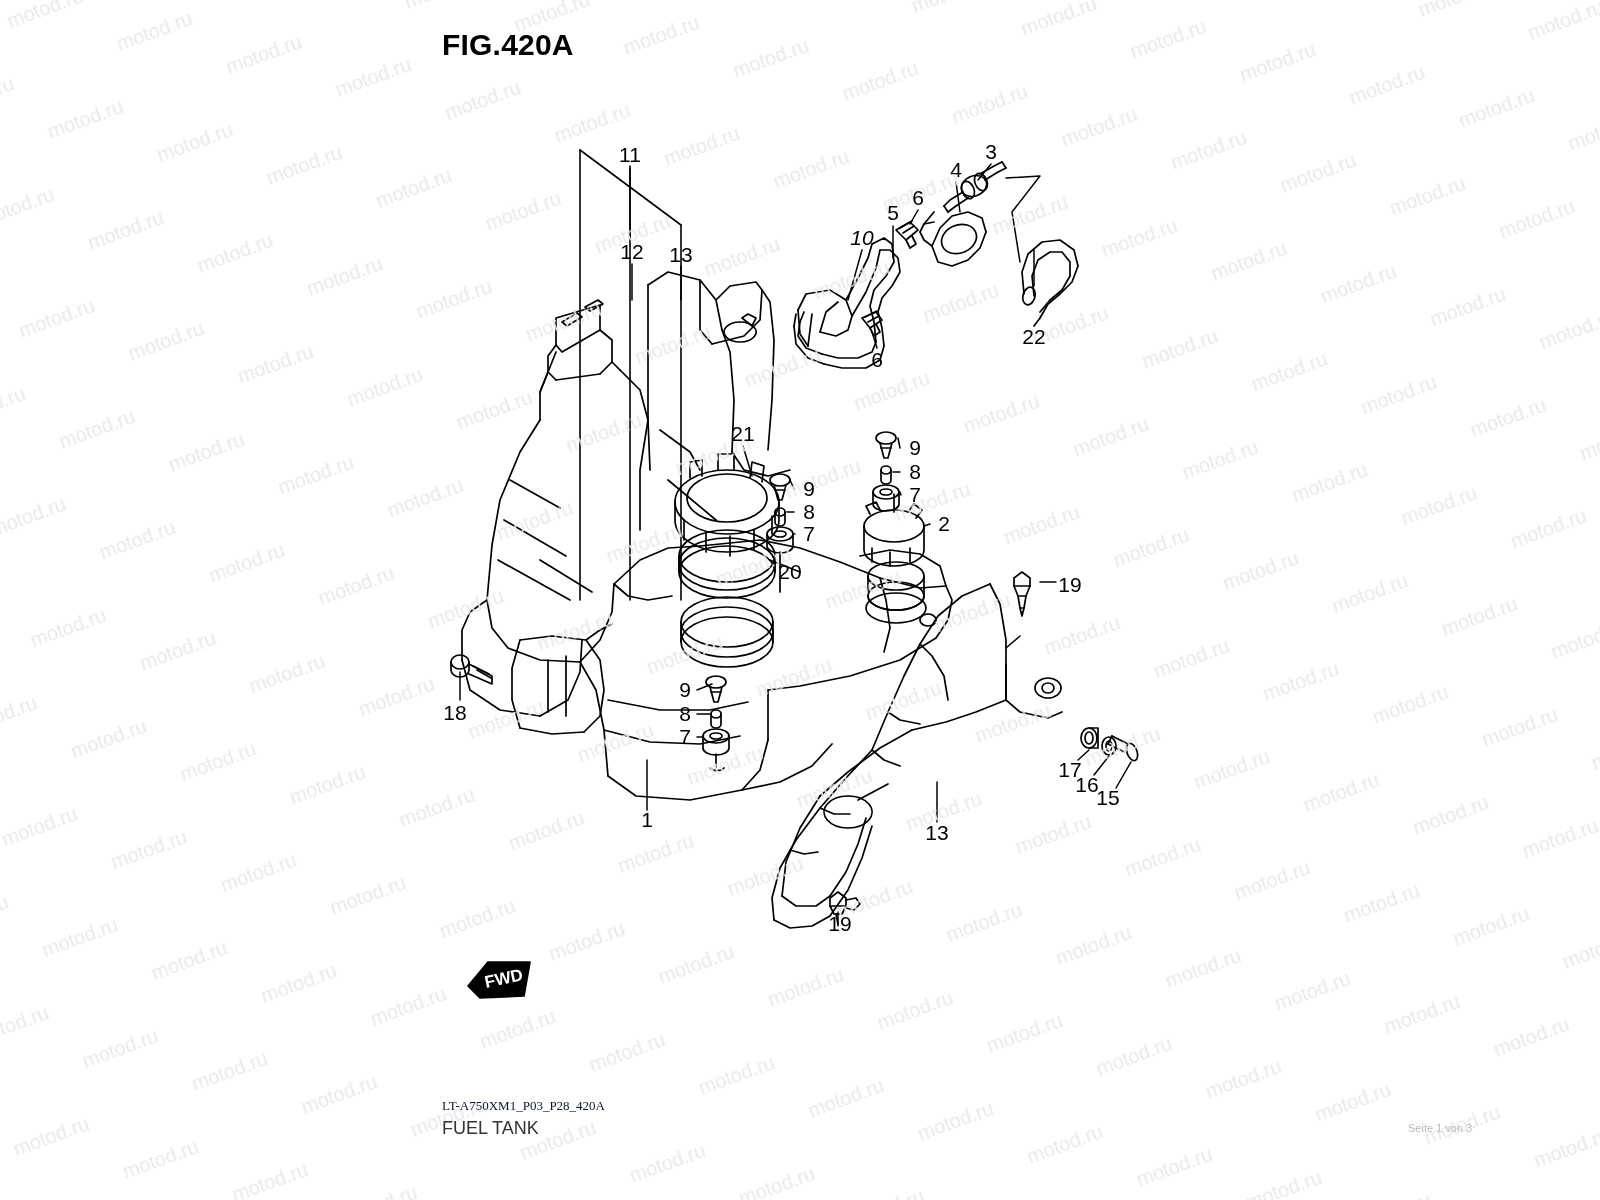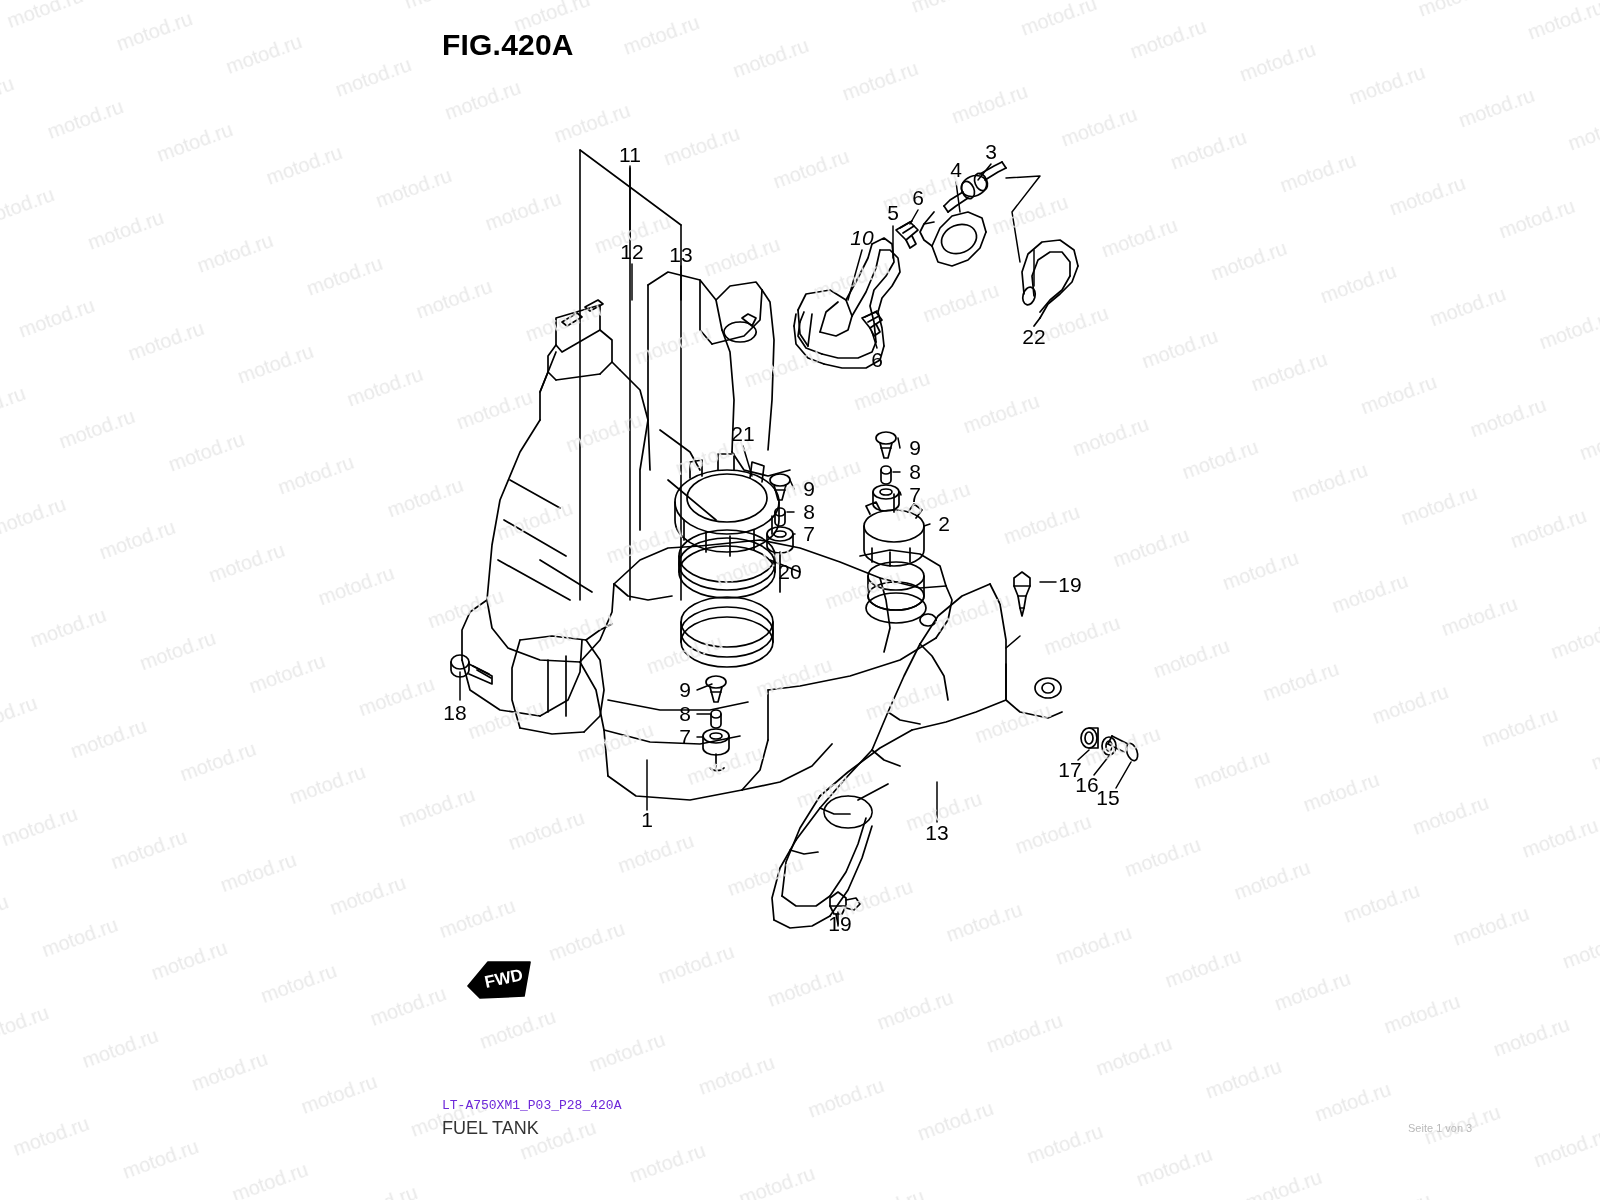--- a/index.html
+++ b/index.html
@@ -45,22 +45,22 @@
     font-size: 30px;
     font-weight: bold;
     letter-spacing: 0.2px;
     color: #000000;
   }
   .footer-code {
     position: absolute;
     left: 442px;
     top: 1098px;
     font-size: 13px;
-    color: #6d28d9;
-    font-family: Liberation Mono, monospace;
+    color: #0f172a;
+    font-family: Liberation Serif, serif;
   }
   .footer-sub {
     position: absolute;
     left: 442px;
     top: 1118px;
     font-size: 18px;
     color: #333333;
   }
   .page-indicator {
     position: absolute;

